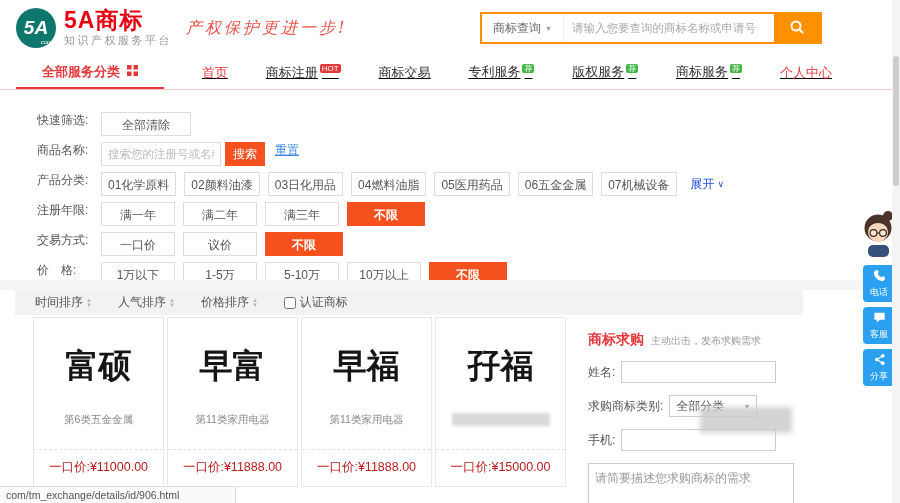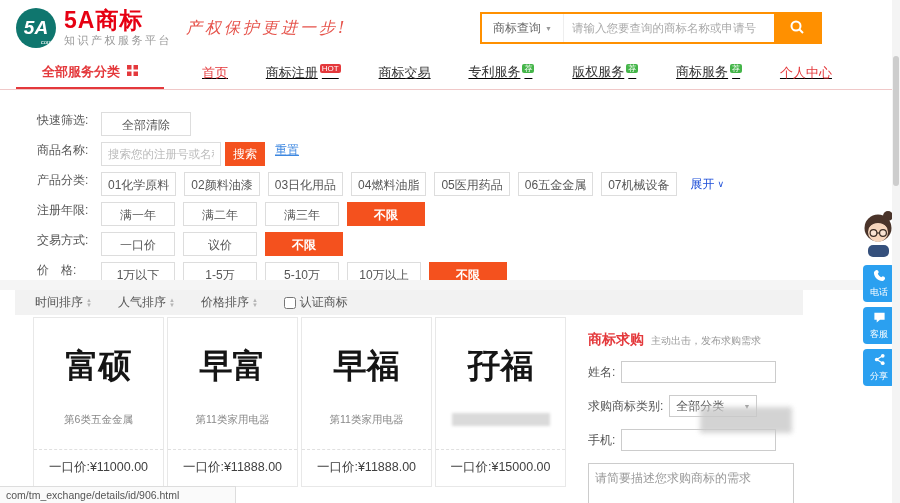--- a/index.html
+++ b/index.html
@@ -54,21 +54,21 @@
   .arrows { display:inline-flex; flex-direction:column; font-size:6px; color:#b5b5b5; line-height:5px; }
   .verified { display:flex; align-items:center; gap:4px; color:#555; font-size:12px; }
   .verified input { width:12px; height:12px; }
 
   
   .cards { position:absolute; top:317px; left:33px; display:flex; gap:3px; }
   .card { width:131px; height:170px; background:#fff; border:1px solid #e8e8e8; display:flex; flex-direction:column; align-items:center; cursor:pointer; }
   .card-name { margin-top:26px; font-size:33px; font-family:"DejaVu Serif","Liberation Serif",serif; font-weight:bold; color:#151515; }
   .card-cat { margin-top:24px; font-size:10.5px; color:#888; }
   .blur-bar { margin-top:24px; width:98px; height:13px; background:#dadada; filter:blur(1.5px); }
-  .card-price { margin-top:auto; width:100%; border-top:1px dashed #e0e0e0; padding:9px 0 10px 0; text-align:center; font-size:12.5px; color:#404040; }
+  .card-price { margin-top:auto; width:100%; border-top:1px dashed #e0e0e0; padding:9px 0 10px 0; text-align:center; font-size:12.5px; color:#b91c1c; }
 
   
   .buy-form { position:absolute; top:331px; left:588px; width:207px; }
   .bf-head { display:flex; align-items:baseline; }
   .bf-title { font-size:14px; color:#e4393c; font-weight:bold; }
   .bf-sub { font-size:10px; color:#999; margin-left:7px; }
   .bf-row { display:flex; align-items:center; margin-top:12px; font-size:12px; color:#555; }
   .bf-row input { width:155px; height:22px; border:1px solid #ccc; margin-left:6px; padding:0 5px; font-size:12px; outline:none; }
   .bf-select { margin-left:6px; width:88px; height:22px; border:1px solid #ccc; display:flex; align-items:center; justify-content:space-between; padding:0 6px; font-size:12px; color:#555; background:#fff; cursor:pointer; }
   .bf-select .caret { font-size:7px; color:#999; }

